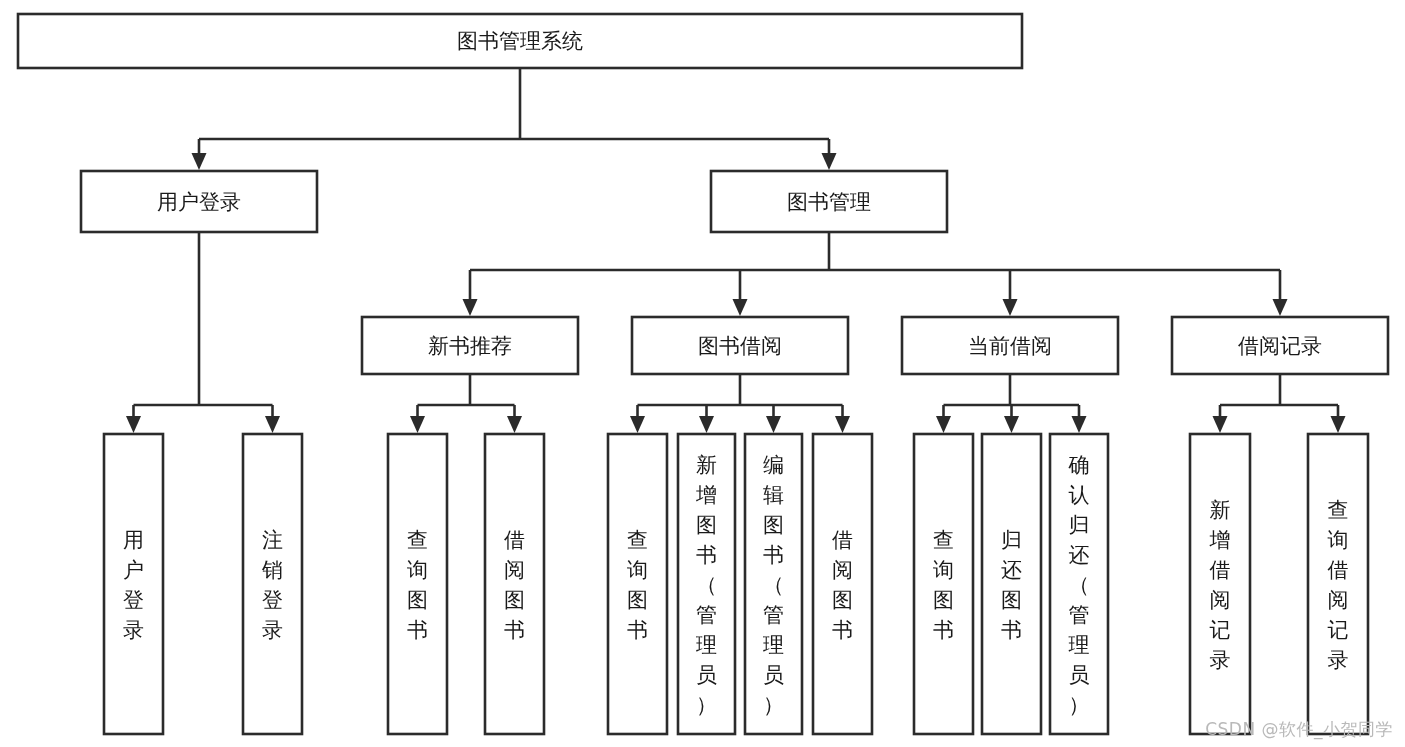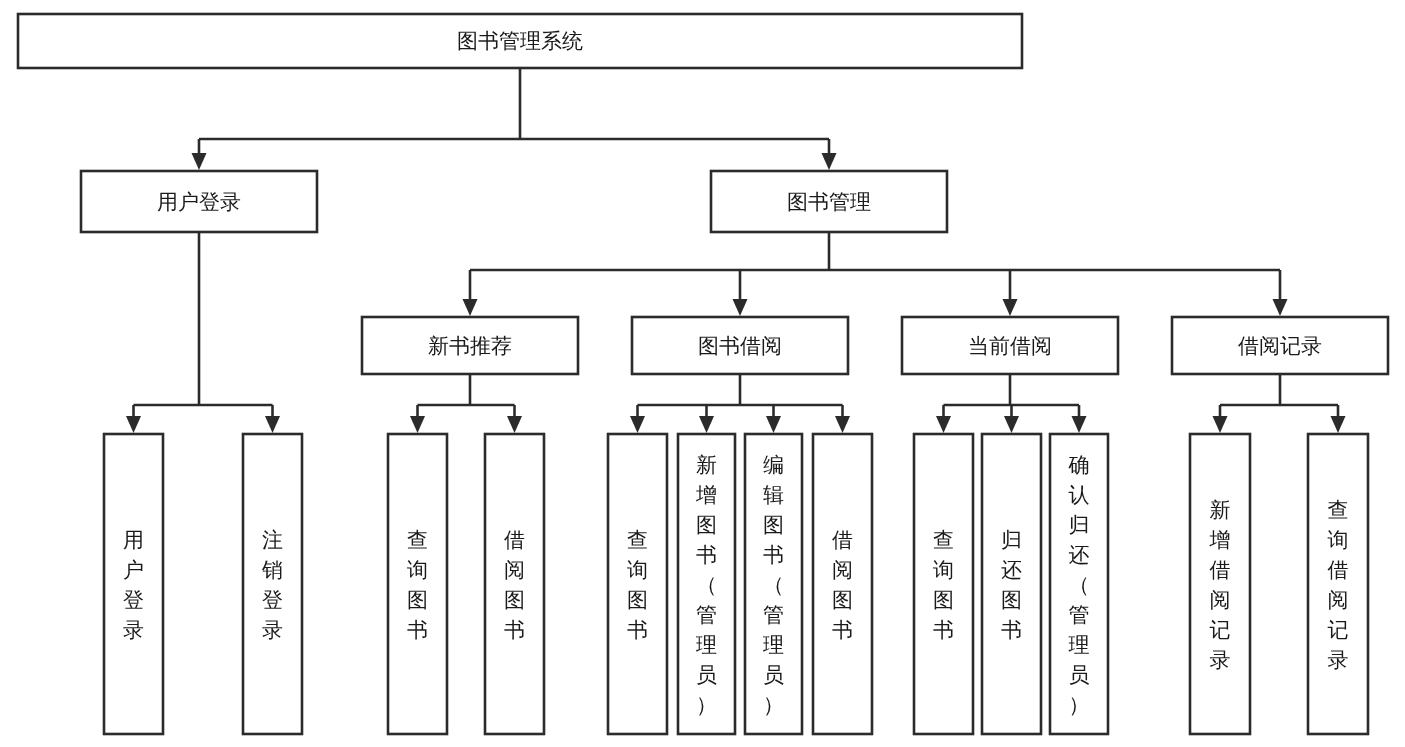--- a/index.html
+++ b/index.html
@@ -212,14 +212,15 @@
           <text x="1220" y="517.4" class="node-label-vertical"><tspan x="1220" dy="0">新</tspan><tspan x="1220" dy="30">增</tspan><tspan x="1220" dy="30">借</tspan><tspan x="1220" dy="30">阅</tspan><tspan x="1220" dy="30">记</tspan><tspan x="1220" dy="30">录</tspan></text>
         </g>
         <g>
           <rect x="1308" y="434" width="60" height="300" class="node-box"></rect>
           <text x="1338" y="517.4" class="node-label-vertical"><tspan x="1338" dy="0">查</tspan><tspan x="1338" dy="30">询</tspan><tspan x="1338" dy="30">借</tspan><tspan x="1338" dy="30">阅</tspan><tspan x="1338" dy="30">记</tspan><tspan x="1338" dy="30">录</tspan></text>
         </g>
       </g>
 
   </svg>
 
+  <div class="watermark">CSDN @软件_小贺同学</div>
 
 </div>
 
 </body></html>

